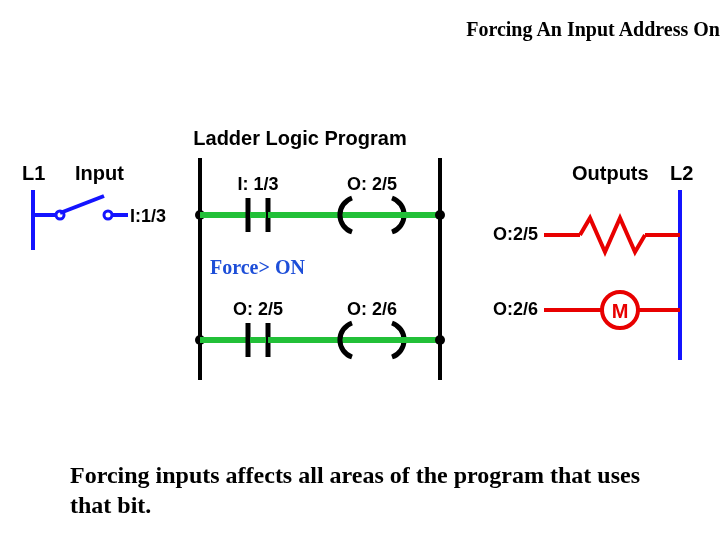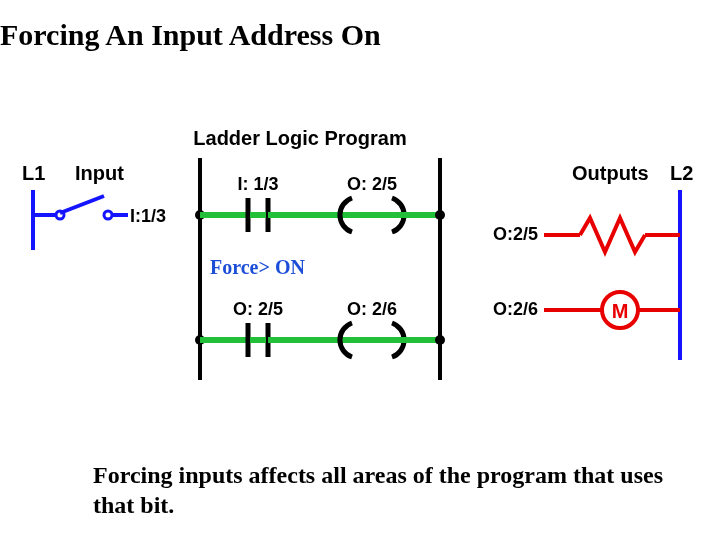--- a/index.html
+++ b/index.html
@@ -14,33 +14,32 @@
   .slide {
     position: relative;
     width: 720px;
     height: 540px;
   }
   .title {
     position: absolute;
     top: 18px;
     left: 0;
     width: 720px;
-    text-align: left;
+    text-align: right;
     font-weight: bold;
-    font-size: 30px;
+    font-size: 20px;
   }
   .caption {
     position: absolute;
     left: 70px;
     top: 460px;
     width: 600px;
     font-weight: bold;
     font-size: 24px;
     line-height: 1.25;
-    margin-left: 23px;
   }
   .force-label {
     position: absolute;
     font-weight: bold;
     font-size: 20px;
     color: #1d4ed8;
   }
   svg {
     position: absolute;
     top: 0;

